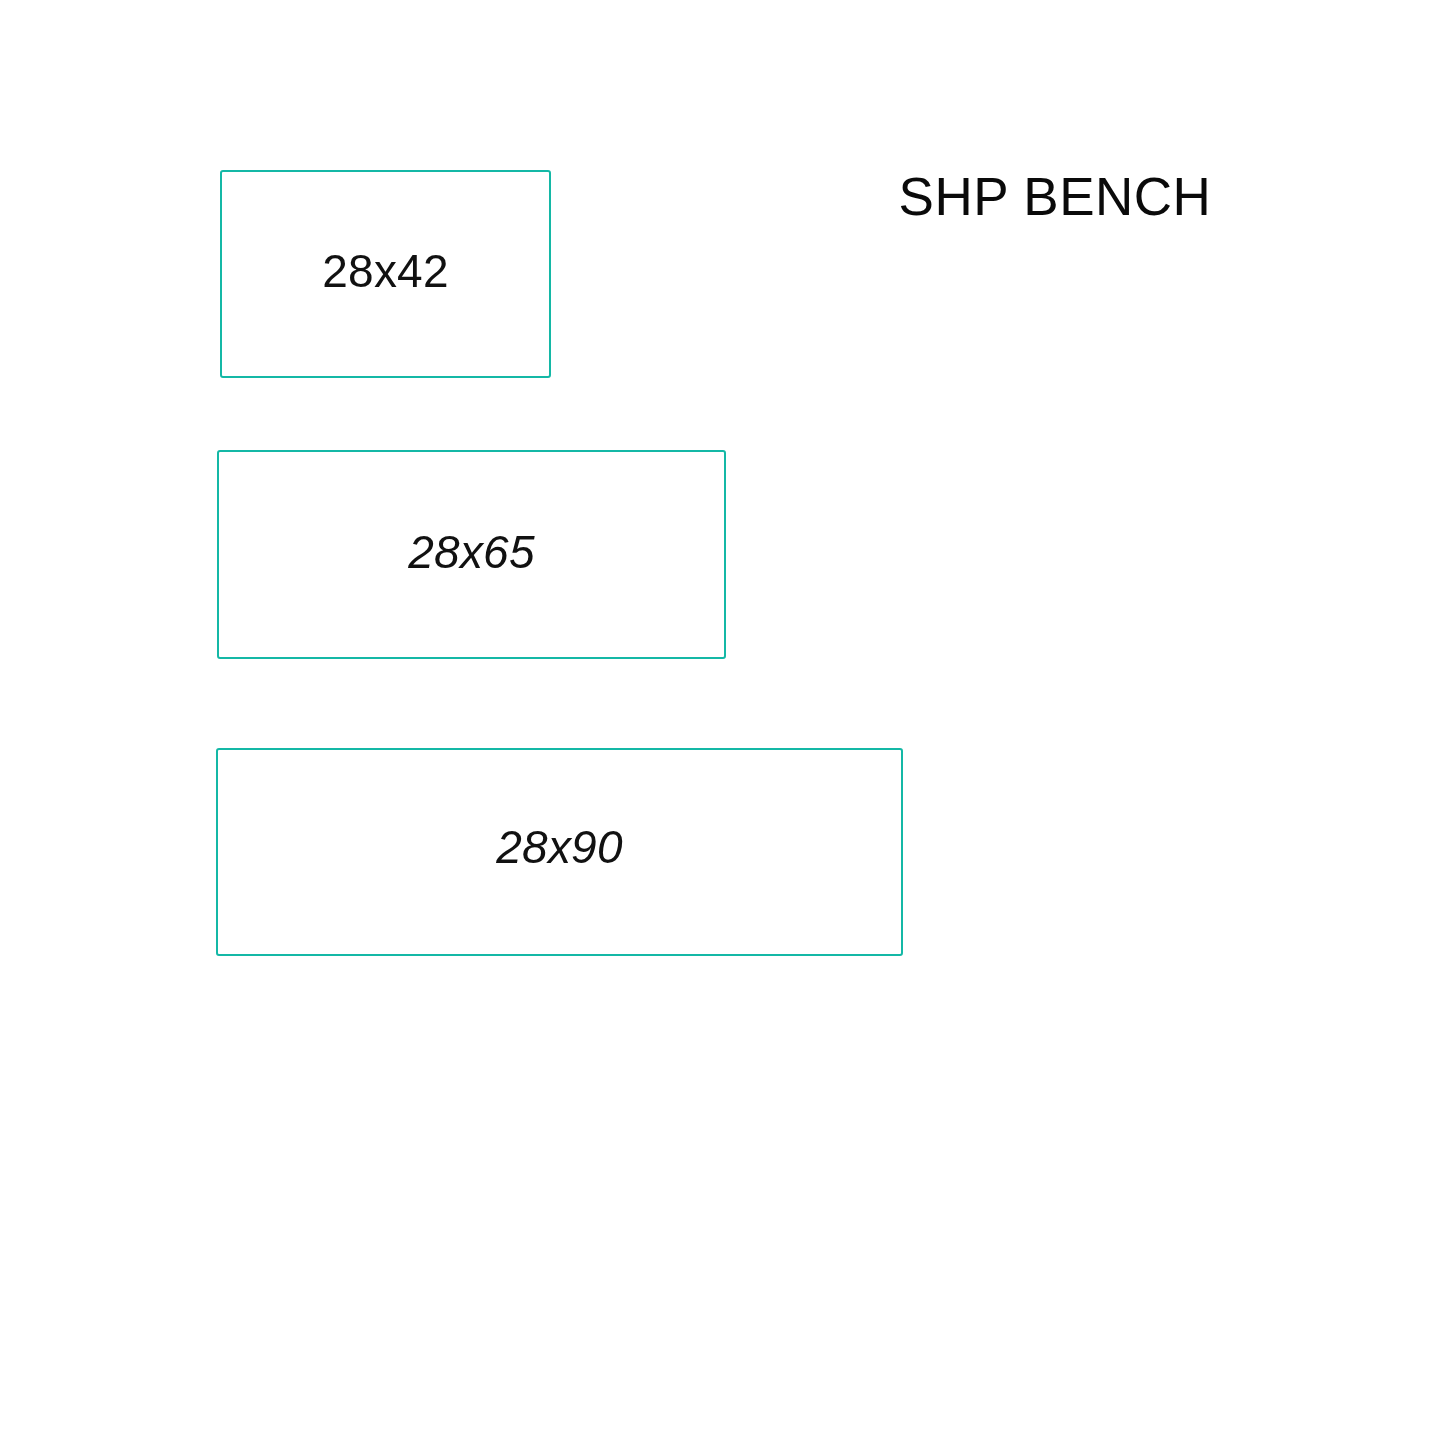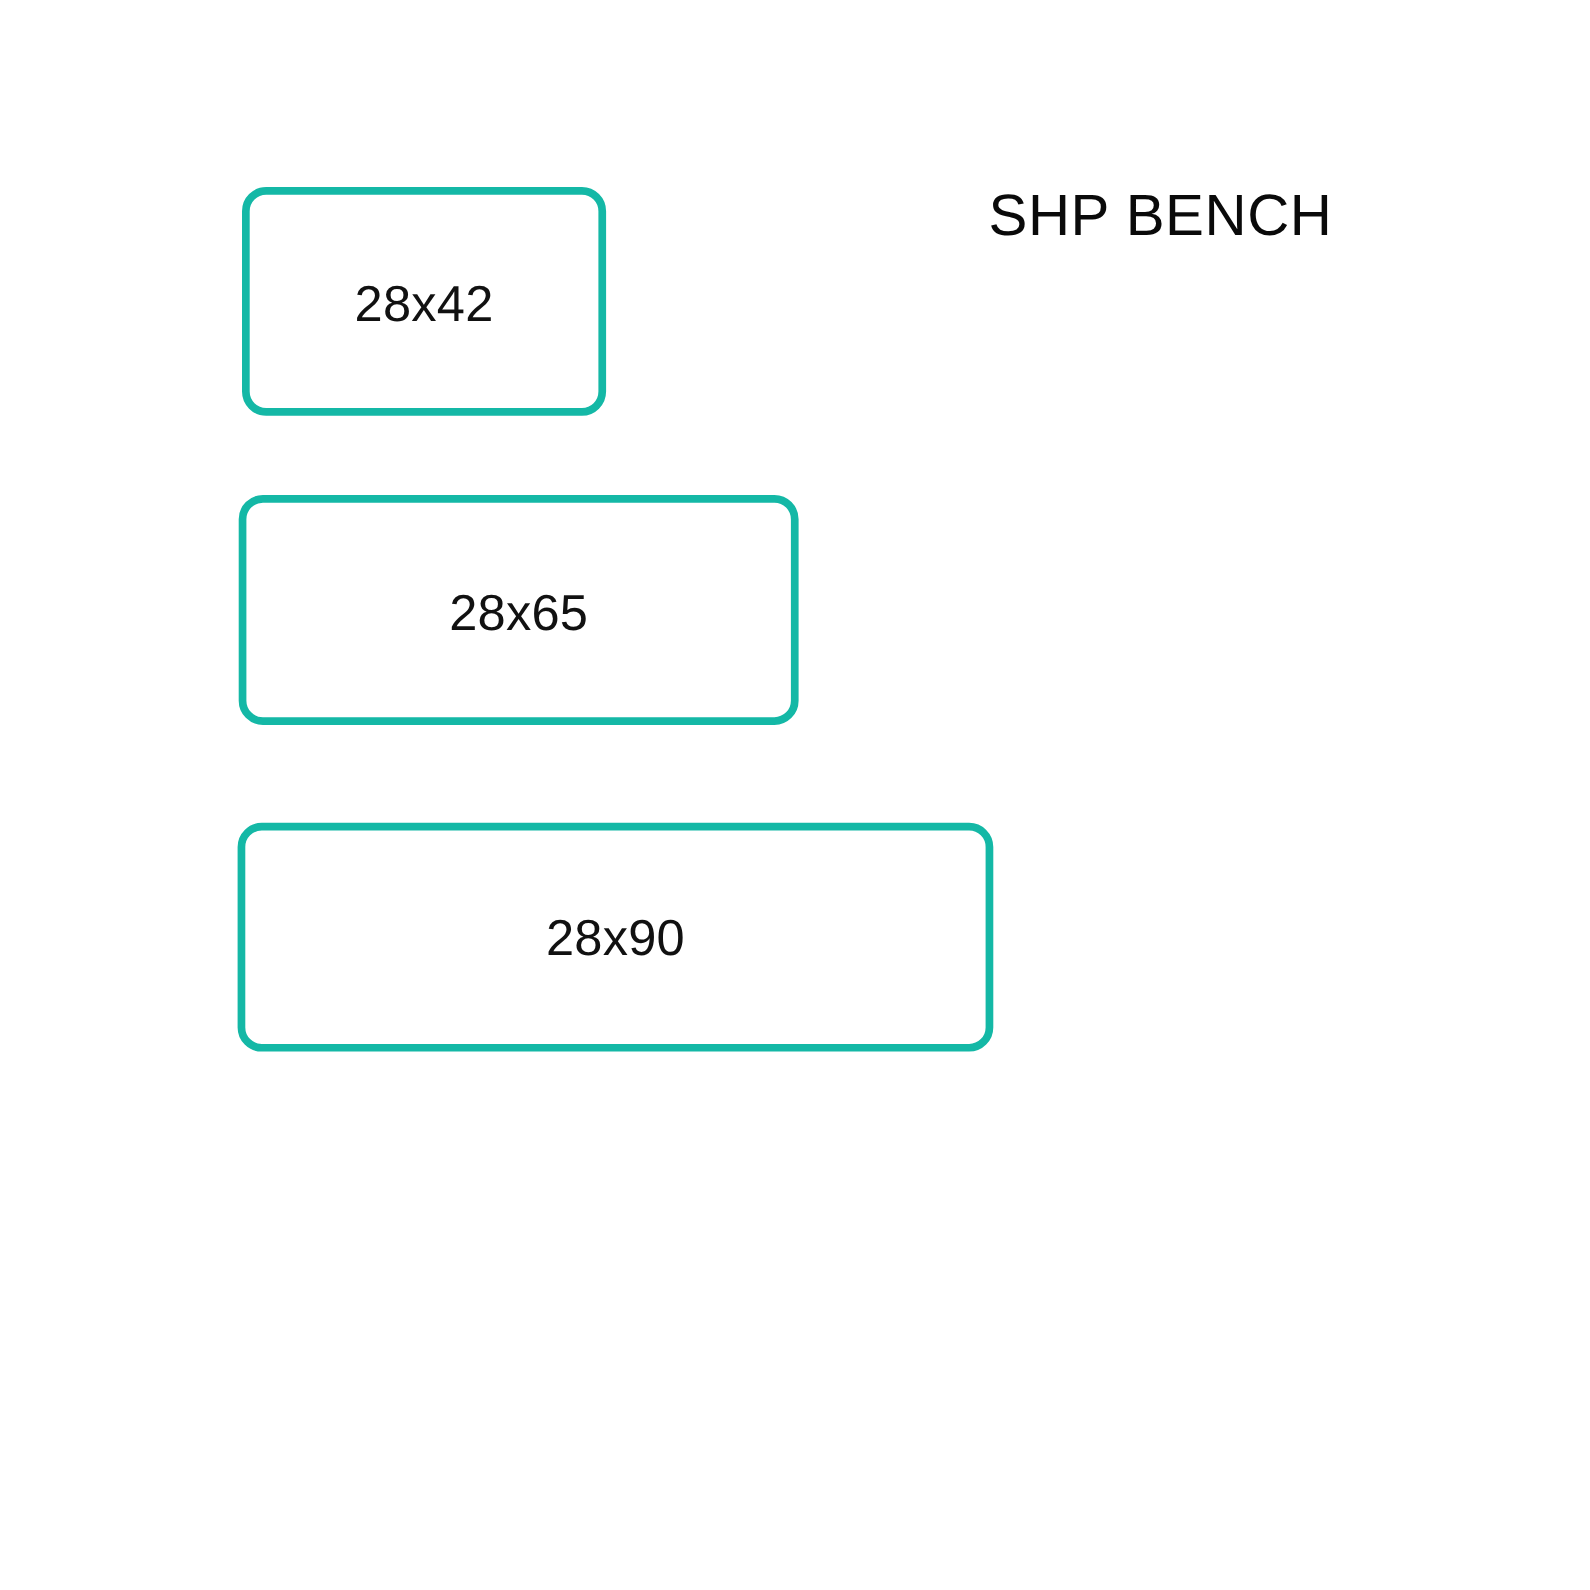--- a/index.html
+++ b/index.html
@@ -14,42 +14,42 @@
     height: 1445px;
     background: #ffffff;
     overflow: hidden;
     font-family: "Liberation Sans", "DejaVu Sans", sans-serif;
     padding-left: 28px;
   }
   .board {
     position: absolute;
     box-sizing: border-box;
     background: #ffffff;
-    border: 7px solid #14b8a6;
-    border-radius: 22px;
+    border: 2px solid #14b8a6;
+    border-radius: 3px;
   }
   .board-label {
     position: absolute;
     left: 0;
     width: 100%;
     text-align: center;
     color: #111111;
     font-size: 46px;
     font-weight: 400;
     letter-spacing: 0.2px;
     line-height: 1;
     white-space: nowrap;
   }
   #board-1 { left: 220px; top: 170px;  width: 331px; height: 208px; }
   #board-2 { left: 217px; top: 450px;  width: 509px; height: 209px; }
-  #board-3 { left: 216px; top: 748px;  width: 687px; height: 208px; }
+  #board-3 { left: 216px; top: 748px;  width: 687px; height: 208px; font-style: italic; }
   #board-4 { left: 218px; top: 1040px; width: 1000px; height: 229px; }
 
   #board-1 .board-label { top: 76px; }
-  #board-2 .board-label { top: 77px; }
+  #board-2 .board-label { top: 77px; font-style: italic; }
   #board-3 .board-label { top: 74px; }
   #board-4 .board-label { top: 87px; }
 
   #title-block {
     position: absolute;
     left: 820px;
     top: 157px;
     width: 470px;
     text-align: center;
     color: #0a0a0a;

